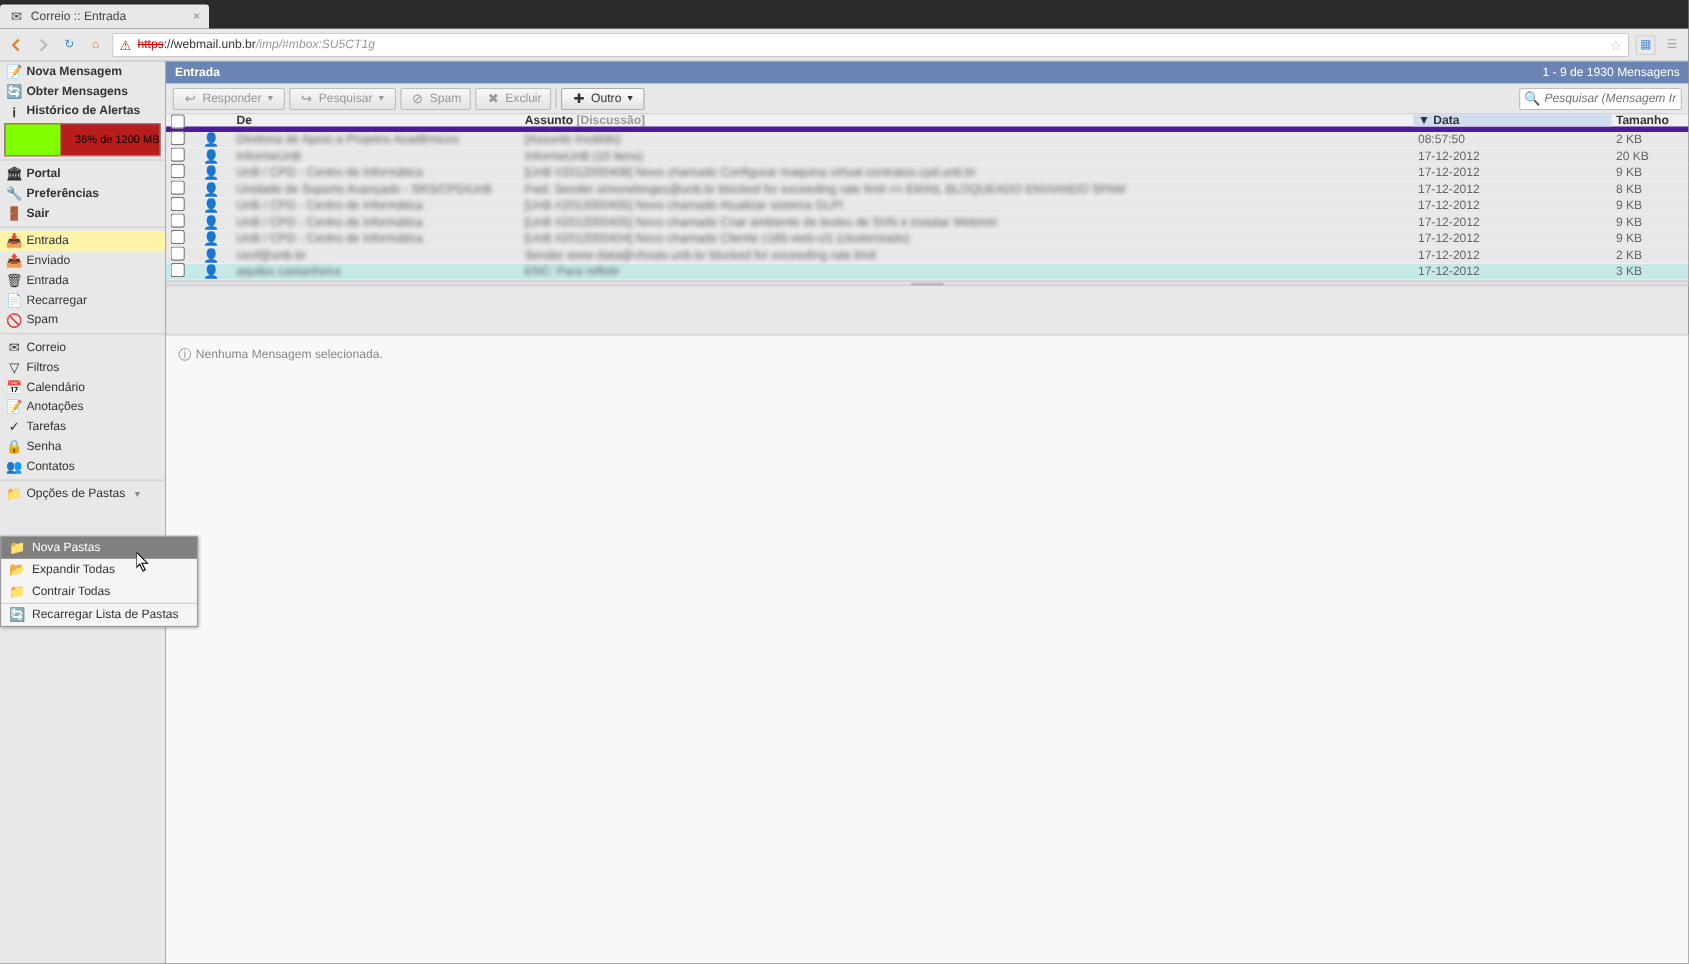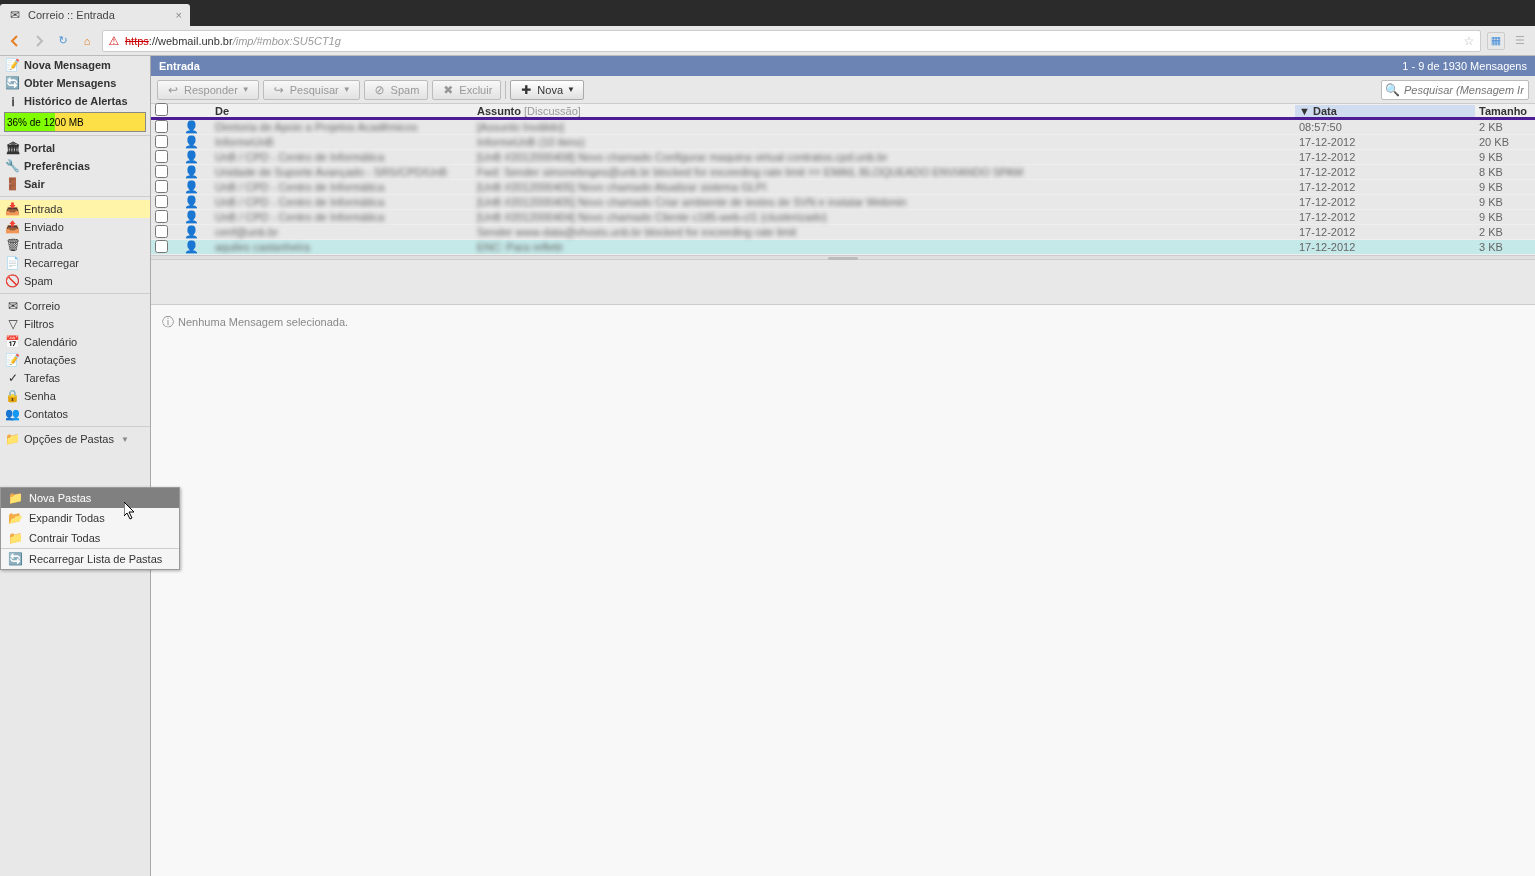--- a/index.html
+++ b/index.html
@@ -13,54 +13,54 @@
 .url-bar{flex:1;height:22px;background:#fff;border:1px solid #ccc;border-radius:2px;display:flex;align-items:center;padding:0 4px;gap:4px;}
 .url-text{color:#333;}
 .url-grey{color:#999;font-style:italic;}
 .strike{text-decoration:line-through;color:#c00;}
 .app{display:flex;height:820px;background:#e8e8e8;}
 .sidebar{width:150px;background:#e8e8e8;overflow:visible;position:relative;}
 .side-item{display:flex;align-items:center;gap:4px;padding:2px 6px;color:#333;cursor:pointer;}
 .side-item.bold{font-weight:bold;}
 .side-item.selected{background:#fff4a8;}
 .side-sep{height:1px;background:#ccc;margin:3px 0;}
-.quota{margin:2px 4px;border:1px solid #888;height:20px;position:relative;background:#fde047;display:flex;align-items:center;}
+.quota{margin:2px 4px;border:1px solid #888;height:30px;position:relative;background:#b91c1c;display:flex;align-items:center;justify-content:flex-end;}
 .quota-fill{position:absolute;left:0;top:0;bottom:0;width:36%;background:#7fff00;}
 .quota-text{position:relative;z-index:1;font-size:10px;padding-left:2px;}
 .ico{width:14px;height:14px;display:inline-flex;align-items:center;justify-content:center;font-size:12px;}
 .ctx-menu{position:absolute;left:0;top:431px;width:180px;background:#f5f5f5;border:1px solid #999;box-shadow:1px 1px 3px rgba(0,0,0,.3);z-index:100;}
 .ctx-item{display:flex;align-items:center;gap:6px;padding:3px 8px;color:#333;}
 .ctx-item.hl{background:#808080;color:#fff;}
 .ctx-sep{height:1px;background:#ccc;}
 .main{flex:1;display:flex;flex-direction:column;border-left:1px solid #aaa;}
 .folder-header{background:#6B84B4;color:#fff;height:20px;display:flex;align-items:center;padding:0 8px;font-weight:bold;}
 .folder-header .count{margin-left:auto;font-weight:normal;}
 .action-bar{background:#e8e8e8;height:28px;display:flex;align-items:center;padding:0 6px;gap:4px;border-bottom:1px solid #ccc;}
 .tb-btn{height:20px;padding:0 8px;background:linear-gradient(#fff,#e0e0e0);border:1px solid #aaa;border-radius:2px;display:flex;align-items:center;gap:4px;color:#777;}
 .tb-btn.disabled{opacity:.7;}
 .search-box{margin-left:auto;display:flex;align-items:center;gap:4px;border:1px solid #bbb;background:#fff;height:20px;padding:0 4px;border-radius:2px;}
 .search-box input{border:none;outline:none;width:120px;font-style:italic;color:#999;}
 .msg-table{flex:0 0 auto;}
-.th-row{display:flex;background:#f0f0f0;border-bottom:3px solid #4c1d95;height:16px;align-items:center;}
+.th-row{display:flex;background:#f0f0f0;border-bottom:5px solid #4c1d95;height:16px;}
 .th-row>div{padding:0 4px;font-weight:bold;color:#333;}
 .col-chk{width:30px;}
 .col-atts{width:30px;}
 .col-from{width:262px;}
 .col-subj{flex:1;}
 .col-date{width:180px;}
-.col-size{width:60px;}
+.col-size{width:70px;}
 .th-date{background:#d0dcf0;}
 .tr-row{display:flex;height:15px;align-items:center;border-bottom:1px solid #eee;background:#e8e8e8;color:#666;}
 .tr-row.sel{background:#c5e8e8;}
 .tr-row>div{padding:0 4px;white-space:nowrap;overflow:hidden;}
 .blur{filter:blur(2px);}
 .preview{flex:1;background:#f8f8f8;border-top:1px solid #ccc;padding:10px;color:#888;margin-top:44px;}
 .drag-handle{height:5px;background:#e0e0e0;border-top:1px solid #ccc;border-bottom:1px solid #ccc;position:relative;}
 .drag-handle::after{content:"";position:absolute;left:50%;top:1px;width:30px;height:3px;background:#bbb;border-radius:2px;transform:translateX(-50%);}
-.discussion{color:#999;font-weight:normal;}
+.discussion{color:#999;font-weight:bold;}
 </style>
 </head>
 <body>
 
 <div class="browser-chrome">
   <div class="tab">
     <span class="ico">✉</span>
     <span>Correio :: Entrada</span>
     <span class="tab-close">×</span>
   </div>
@@ -224,21 +224,21 @@
           <span class="ico">⊘</span>
           <span>Spam</span>
         </div>
       <div class="tb-btn disabled">
           <span class="ico">✖</span>
           <span>Excluir</span>
         </div>
       <div style="width:1px;height:18px;background:#bbb;"></div>
       <div class="tb-btn" style="color:#333;">
           <span class="ico">✚</span>
-          <span>Nova</span>
+          <span>Outro</span>
           <span style="font-size:8px;">▼</span>
         </div>
       <div class="search-box">
         <span class="ico">🔍</span>
         <input placeholder="Pesquisar (Mensagem Inteira)" style="">
       </div>
     </div>
 
     <div class="msg-table">
       <div class="th-row">

